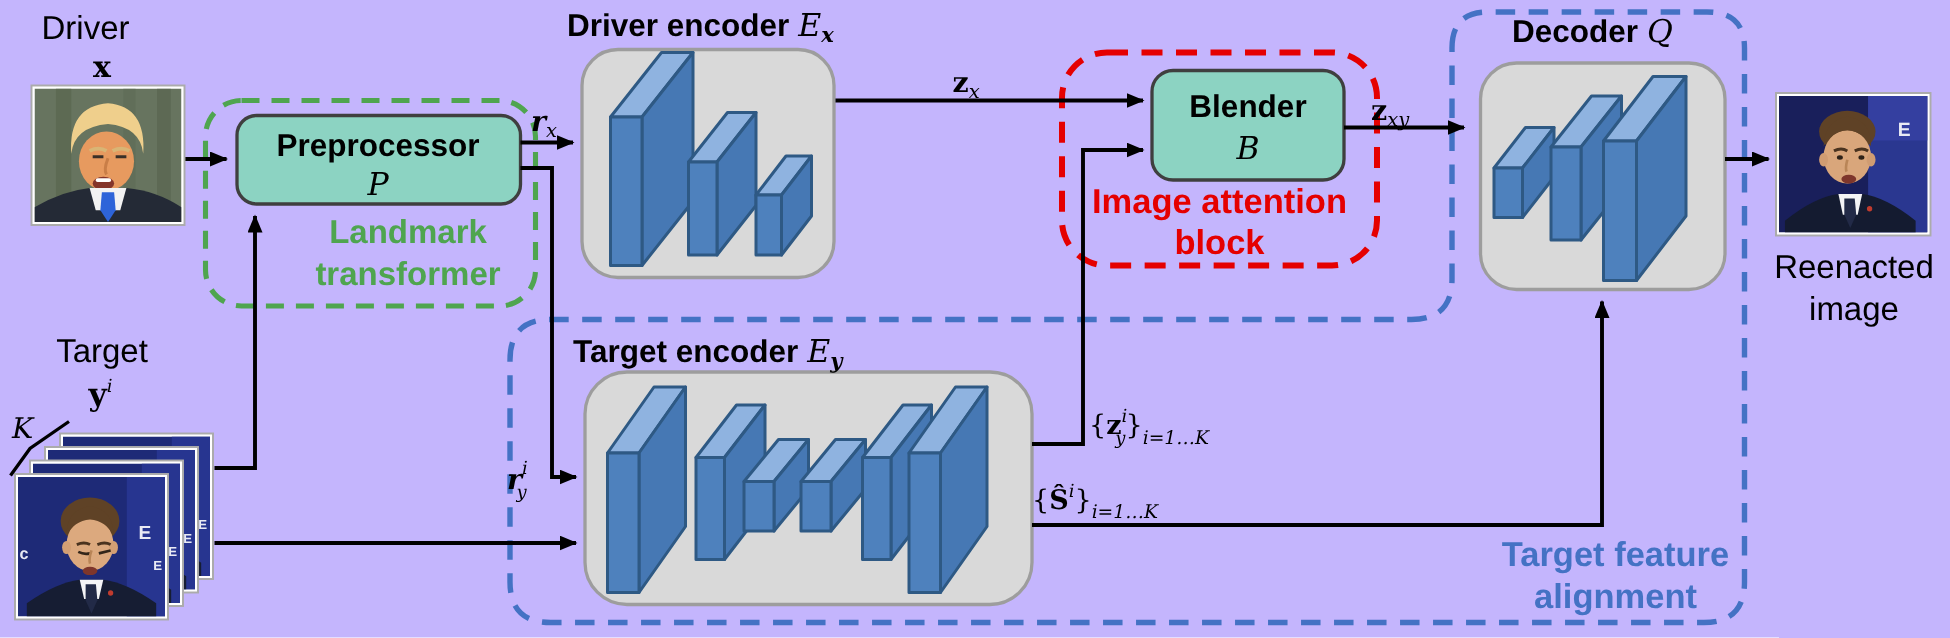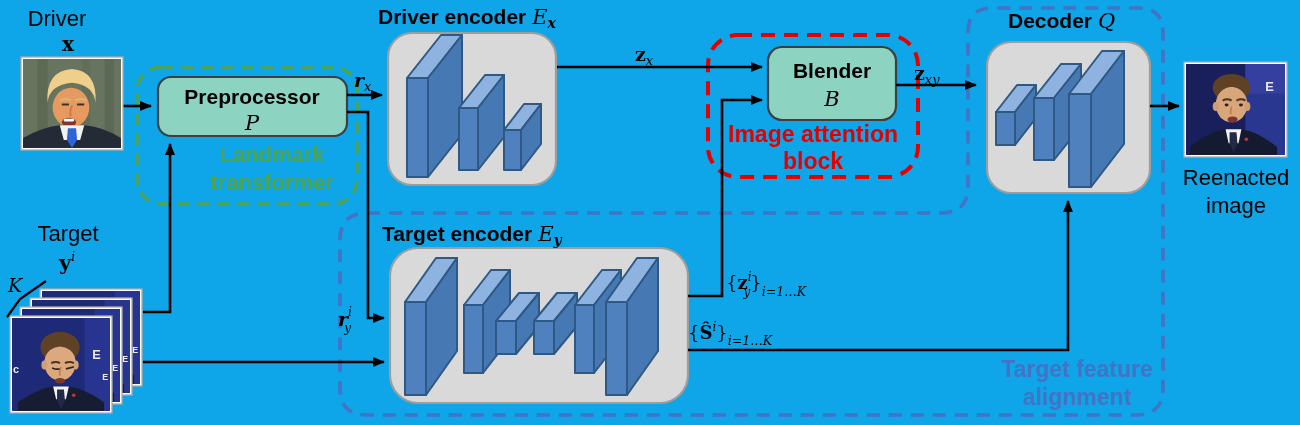--- a/index.html
+++ b/index.html
@@ -1,20 +1,20 @@
 <!DOCTYPE html>
 <html style="--c-green: #4FA54F; --c-red: #E50000; --c-blue: #4472C4; --c-teal: #8CD3C2; --c-gray: #D9D9D9;"><head>
 <meta charset="utf-8">
 <style>
   :root{
     --c-green:#4FA54F; --c-red:#E50000; --c-blue:#4472C4;
     --c-teal:#8CD3C2; --c-gray:#D9D9D9;
   }
   html,body{margin:0;padding:0;background:#fff}
-  .stage{width:1300px;height:425px;position:relative;background:#0ea5e9}
+  .stage{width:1300px;height:425px;position:relative;background:#c4b5fd}
   svg{display:block}
   text{font-family:"Liberation Sans",sans-serif;fill:#000}
   .lbl{font-weight:700;font-size:21px}
   .plain{font-size:22px}
   .msym{font-family:"DejaVu Serif",serif;font-style:italic;font-size:21px;font-weight:400}
   .msub{font-family:"DejaVu Serif",serif;font-style:italic;font-weight:700;font-size:14px}
   .mbf{font-family:"DejaVu Serif",serif;font-weight:700;font-size:20px}
   .mbf19{font-family:"DejaVu Serif",serif;font-weight:700;font-size:19px}
   .mbfi{font-family:"DejaVu Serif",serif;font-weight:700;font-style:italic;font-size:19px}
   .ital13{font-family:"DejaVu Serif",serif;font-style:italic;font-size:13px}

